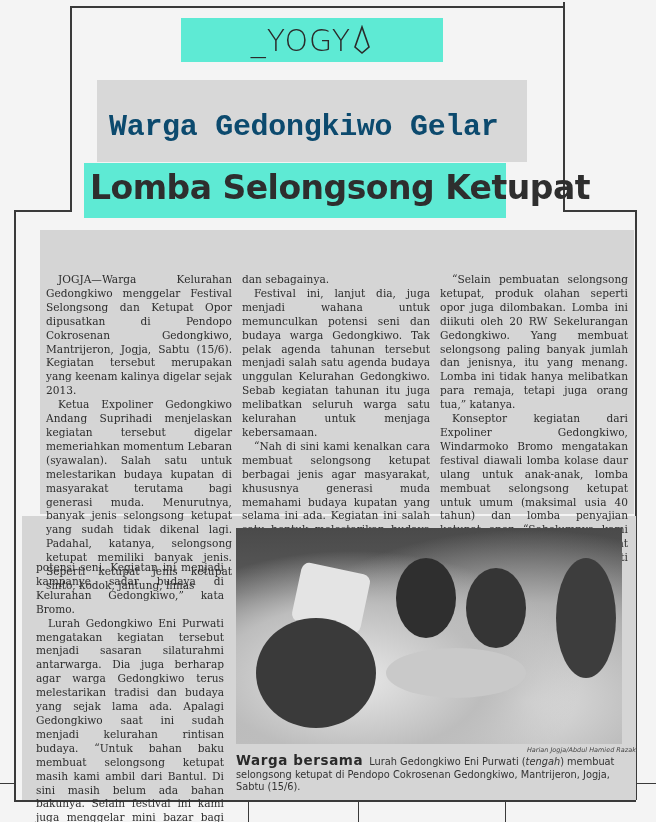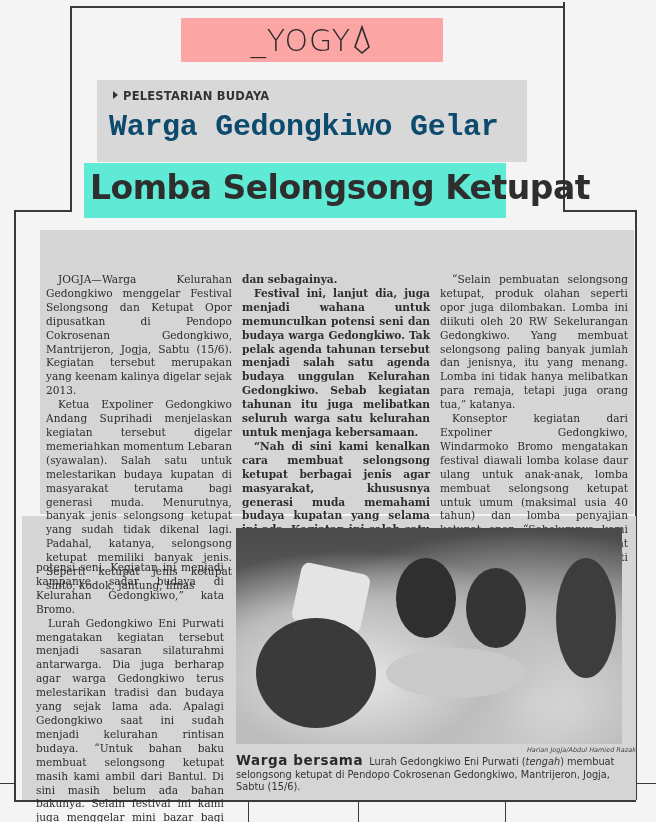--- a/index.html
+++ b/index.html
@@ -6,21 +6,21 @@
   body {
     width:656px; height:822px; position:relative; overflow:hidden;
     background:#f4f4f4;
     font-family:"DejaVu Serif", serif;
     color:#2a2a2a;
   }
   .frame-line { position:absolute; background:#3a3a3a; }
   .clip { position:absolute; background:#d9d9d9; }
   .logo {
     left:181px; top:18px; width:262px; height:44px;
-    background:#fca5a5;
+    background:#5eead4;
     display:flex; align-items:center; justify-content:center;
     font-family:"DejaVu Sans", sans-serif; font-weight:300;
     font-size:30px; letter-spacing:1px; color:#2b2b2b;
   }
   .logo .mark { display:inline-block; width:20px; height:30px; margin:0 1px; vertical-align:middle; }
   .kicker-clip { left:97px; top:80px; width:430px; height:82px; background:#d8d8d8; }
   .kicker {
     position:absolute; left:16px; top:9px;
     font-family:"DejaVu Sans", sans-serif; font-weight:bold; font-size:11.5px; color:#333;
     letter-spacing:0.2px;
@@ -84,38 +84,35 @@
 <div class="frame-line" style="left:505px;top:802px;width:1px;height:20px;"></div>
 
 <div class="clip logo">
   <span>_YOGY</span>
   <svg class="mark" viewBox="0 0 20 30">
     <path d="M10 2 L3 22 L10 28 L17 22 Z" fill="none" stroke="#2b2b2b" stroke-width="1.6"></path>
   </svg>
 </div>
 
 <div class="clip kicker-clip">
-  <div class="kicker">
-    <span class="tri"></span><span>PELESTARIAN BUDAYA</span>
-  </div>
   <div class="headline1">Warga Gedongkiwo Gelar</div>
 </div>
 <div class="clip headline2-clip">
   <div class="headline2">Lomba Selongsong Ketupat</div>
 </div>
 
 <div class="clip body-clip"></div>
 <div class="clip bottom-clip"></div>
 
 <div class="col" style="left:46px;top:236px;width:186px;">
   <p>JOGJA—Warga Kelurahan Gedongkiwo menggelar Festival Selongsong dan Ketupat Opor dipusatkan di Pendopo Cokrosenan Gedongkiwo, Mantrijeron, Jogja, Sabtu (15/6). Kegiatan tersebut merupakan yang keenam kalinya digelar sejak 2013.</p>
   <p>Ketua Expoliner Gedongkiwo Andang Suprihadi menjelaskan kegiatan tersebut digelar memeriahkan momentum Lebaran (syawalan). Salah satu untuk melestarikan budaya kupatan di masyarakat terutama bagi generasi muda. Menurutnya, banyak jenis selongsong ketupat yang sudah tidak dikenal lagi. Padahal, katanya, selongsong ketupat memiliki banyak jenis. Seperti ketupat jenis ketupat sinto, kodok, jantung, limas</p>
 </div>
 
-<div class="col" style="left:242px;top:236px;width:188px;font-weight:bold;">
+<div class="col" style="left:242px;top:236px;width:188px;">
   <p class="noindent">dan sebagainya.</p>
   <p>Festival ini, lanjut dia, juga menjadi wahana untuk memunculkan potensi seni dan budaya warga Gedongkiwo. Tak pelak agenda tahunan tersebut menjadi salah satu agenda budaya unggulan Kelurahan Gedongkiwo. Sebab kegiatan tahunan itu juga melibatkan seluruh warga satu kelurahan untuk menjaga kebersamaan.</p>
   <p>“Nah di sini kami kenalkan cara membuat selongsong ketupat berbagai jenis agar masyarakat, khususnya generasi muda memahami budaya kupatan yang selama ini ada. Kegiatan ini salah satu bentuk melestarikan budaya kupatan,” katanya kepada Harian Jogja di sela-sela kegiatan, Sabtu.</p>
 </div>
 
 <div class="col" style="left:440px;top:236px;width:188px;">
   <p>“Selain pembuatan selongsong ketupat, produk olahan seperti opor juga dilombakan. Lomba ini diikuti oleh 20 RW Sekelurangan Gedongkiwo. Yang membuat selongsong paling banyak jumlah dan jenisnya, itu yang menang. Lomba ini tidak hanya melibatkan para remaja, tetapi juga orang tua,” katanya.</p>
   <p>Konseptor kegiatan dari Expoliner Gedongkiwo, Windarmoko Bromo mengatakan festival diawali lomba kolase daur ulang untuk anak-anak, lomba membuat selongsong ketupat untuk umum (maksimal usia 40 tahun) dan lomba penyajian ketupat opor. “Sebelumnya kami gelar kirab budaya ketupat diiringi prajurit Bregada Niti Maggala Gedongkiwo dan gelar</p>
 </div>
 

